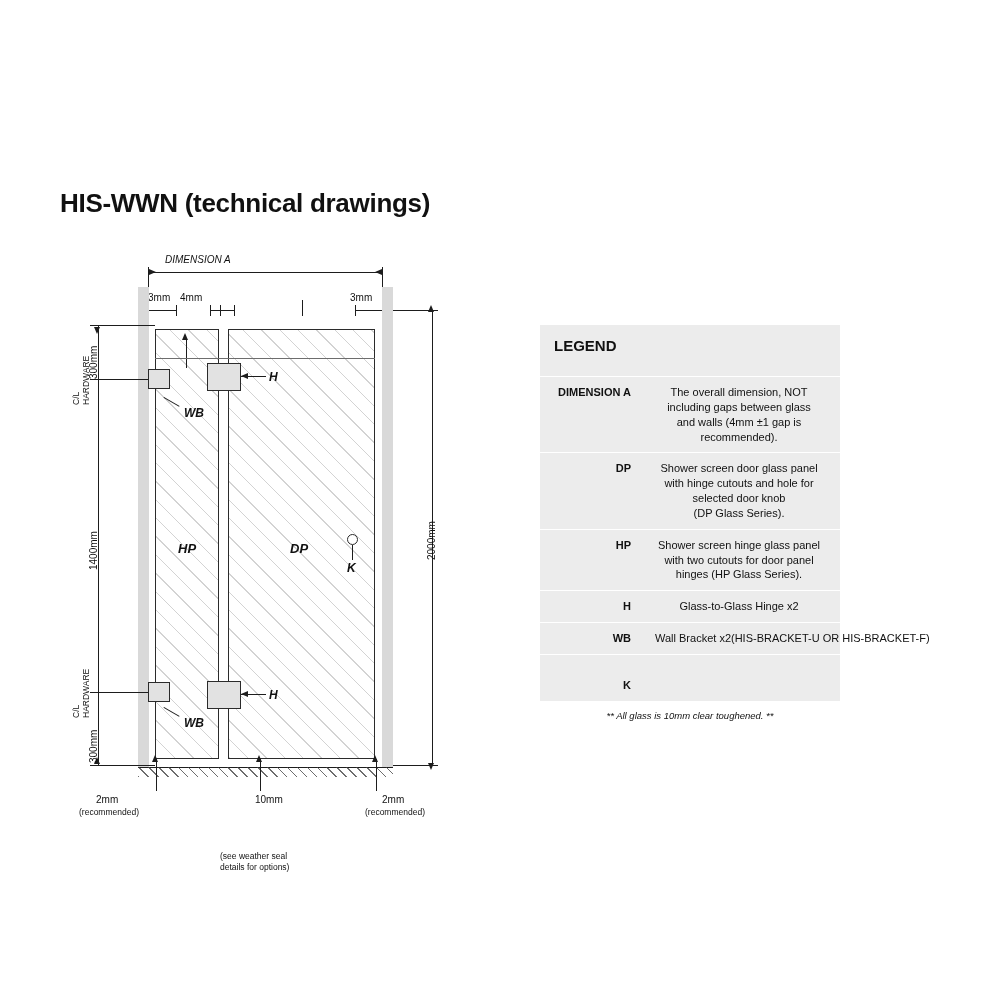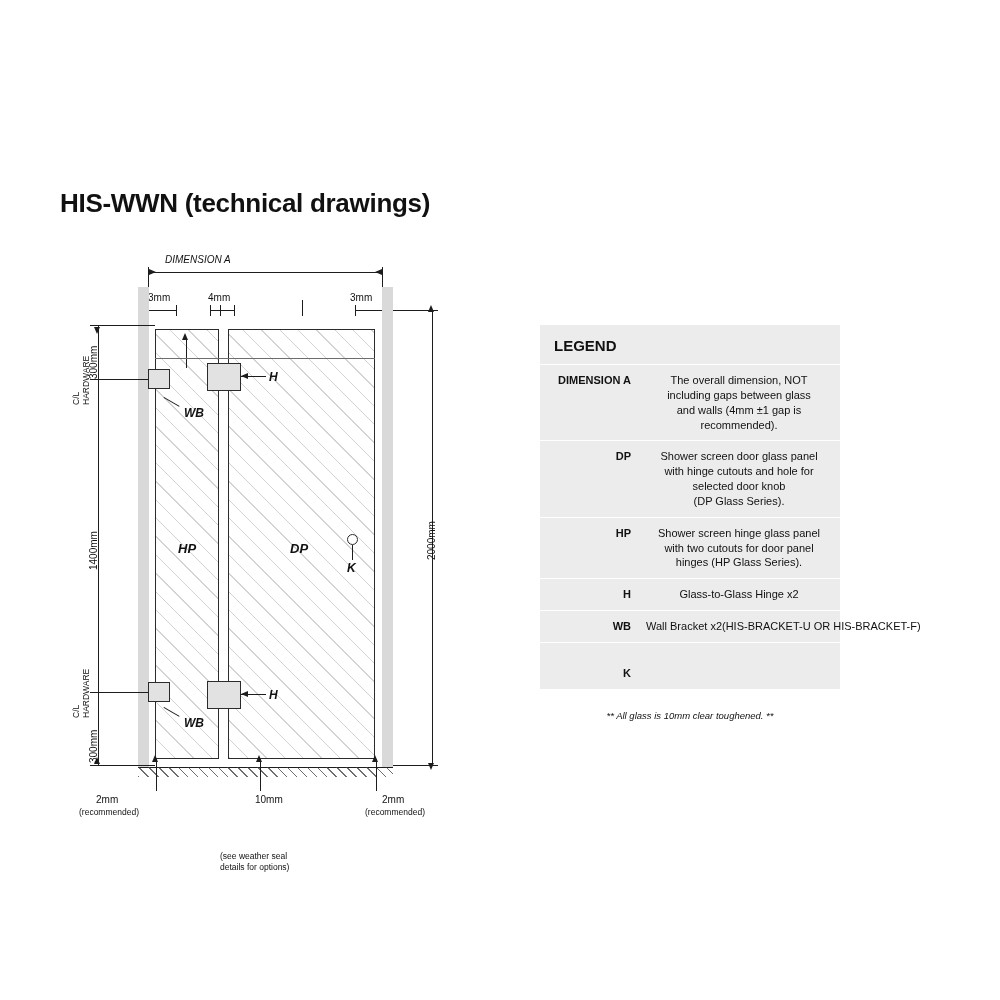--- a/index.html
+++ b/index.html
@@ -123,21 +123,21 @@
     position: absolute;
     left: 540px;
     top: 325px;
     width: 300px;
     background: #ececec;
     font-size: 11px;
   }
   #legend .legend-title {
     font-size: 15px;
     font-weight: bold;
-    padding: 12px 14px 10px 14px;
+    padding: 12px 14px 22px 14px;
     border-bottom: 1px solid #ffffff;
   }
   .leg-row {
     display: flex;
     border-bottom: 1px solid #ffffff;
     min-height: 26px;
   }
   .leg-row:last-child { border-bottom: none; }
   .leg-key {
     width: 100px;
@@ -177,21 +177,21 @@
   <div class="lbl lbl-i" style="left:105px; top:9px;">DIMENSION A</div>
   <div class="line-h" style="left:88px; top:27px; width:234px;"></div>
   <div class="line-v" style="left:88px; top:22px; height:12px;"></div>
   <div class="line-v" style="left:322px; top:22px; height:12px;"></div>
   <div class="arrow ar-right" style="left:89px; top:24px;"></div>
   <div class="arrow ar-left" style="left:315px; top:24px;"></div>
   <div class="line-v" style="left:88px; top:27px; height:25px;"></div>
   <div class="line-v" style="left:322px; top:27px; height:25px;"></div>
 
   <div class="lbl" style="left:88px; top:47px;">3mm</div>
-  <div class="lbl" style="left:148px; top:47px;">4mm</div>
+  <div class="lbl" style="left:120px; top:47px;">4mm</div>
   <div class="lbl" style="left:290px; top:47px;">3mm</div>
 
   <div class="line-h" style="left:88px; top:65px; width:28px;"></div>
   <div class="line-h" style="left:150px; top:65px; width:24px;"></div>
   <div class="line-h" style="left:295px; top:65px; width:28px;"></div>
   <div class="line-v" style="left:88px; top:60px; height:11px;"></div>
   <div class="line-v" style="left:116px; top:60px; height:11px;"></div>
   <div class="line-v" style="left:150px; top:60px; height:11px;"></div>
   <div class="line-v" style="left:160px; top:60px; height:11px;"></div>
   <div class="line-v" style="left:174px; top:60px; height:11px;"></div>
@@ -300,20 +300,20 @@
     <div class="leg-val">Shower screen hinge glass panel
 with two cutouts for door panel
 hinges (HP Glass Series).</div>
   </div>
   <div class="leg-row">
     <div class="leg-key">H</div>
     <div class="leg-val">Glass-to-Glass Hinge x2</div>
   </div>
   <div class="leg-row leg-wide">
     <div class="leg-key">WB</div>
-    <div class="leg-val" style="overflow:visible;">Wall Bracket x2(HIS-BRACKET-U OR HIS-BRACKET-F)</div>
+    <div class="leg-val" style="overflow:visible;margin-left:9px;">Wall Bracket x2(HIS-BRACKET-U OR HIS-BRACKET-F)</div>
   </div>
   <div class="leg-row" style="min-height:46px; align-items:flex-end;">
     <div class="leg-key">K</div>
   </div>
 </div>
 
 <div id="legend-note">** All glass is 10mm clear toughened. **</div>
 
 </body></html>

